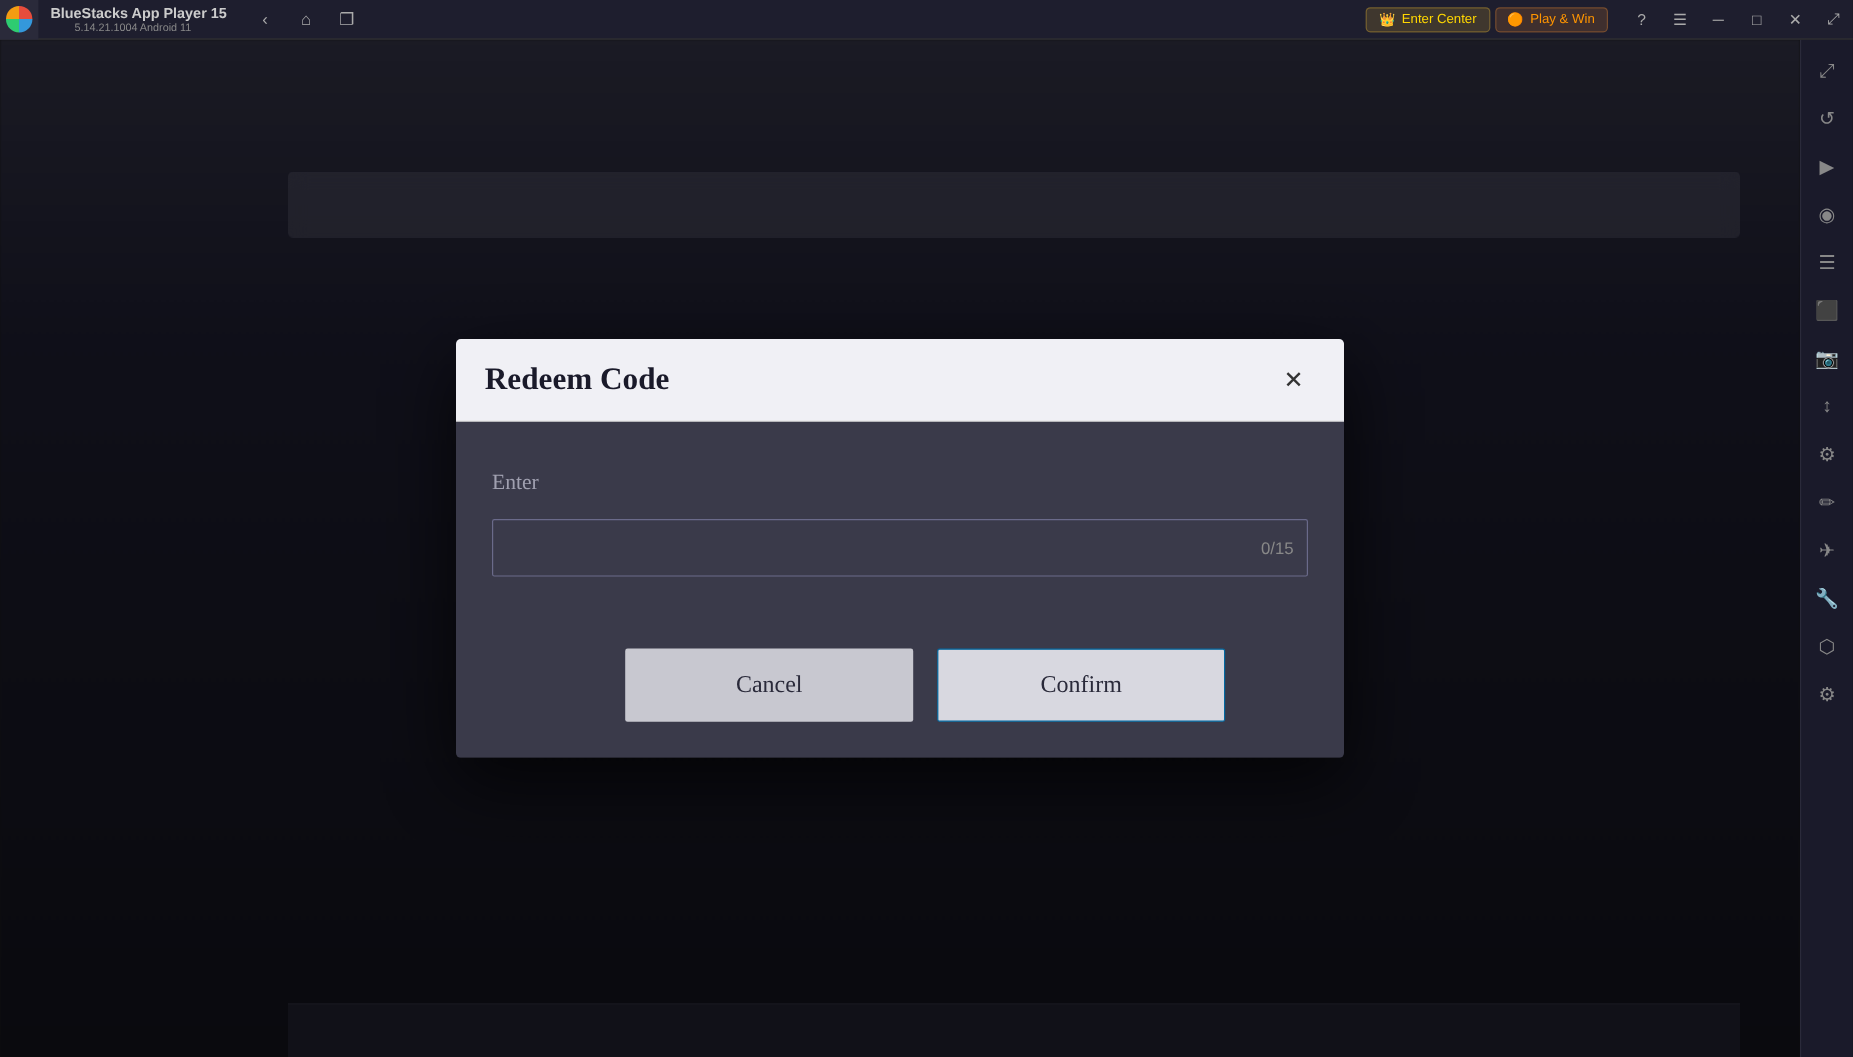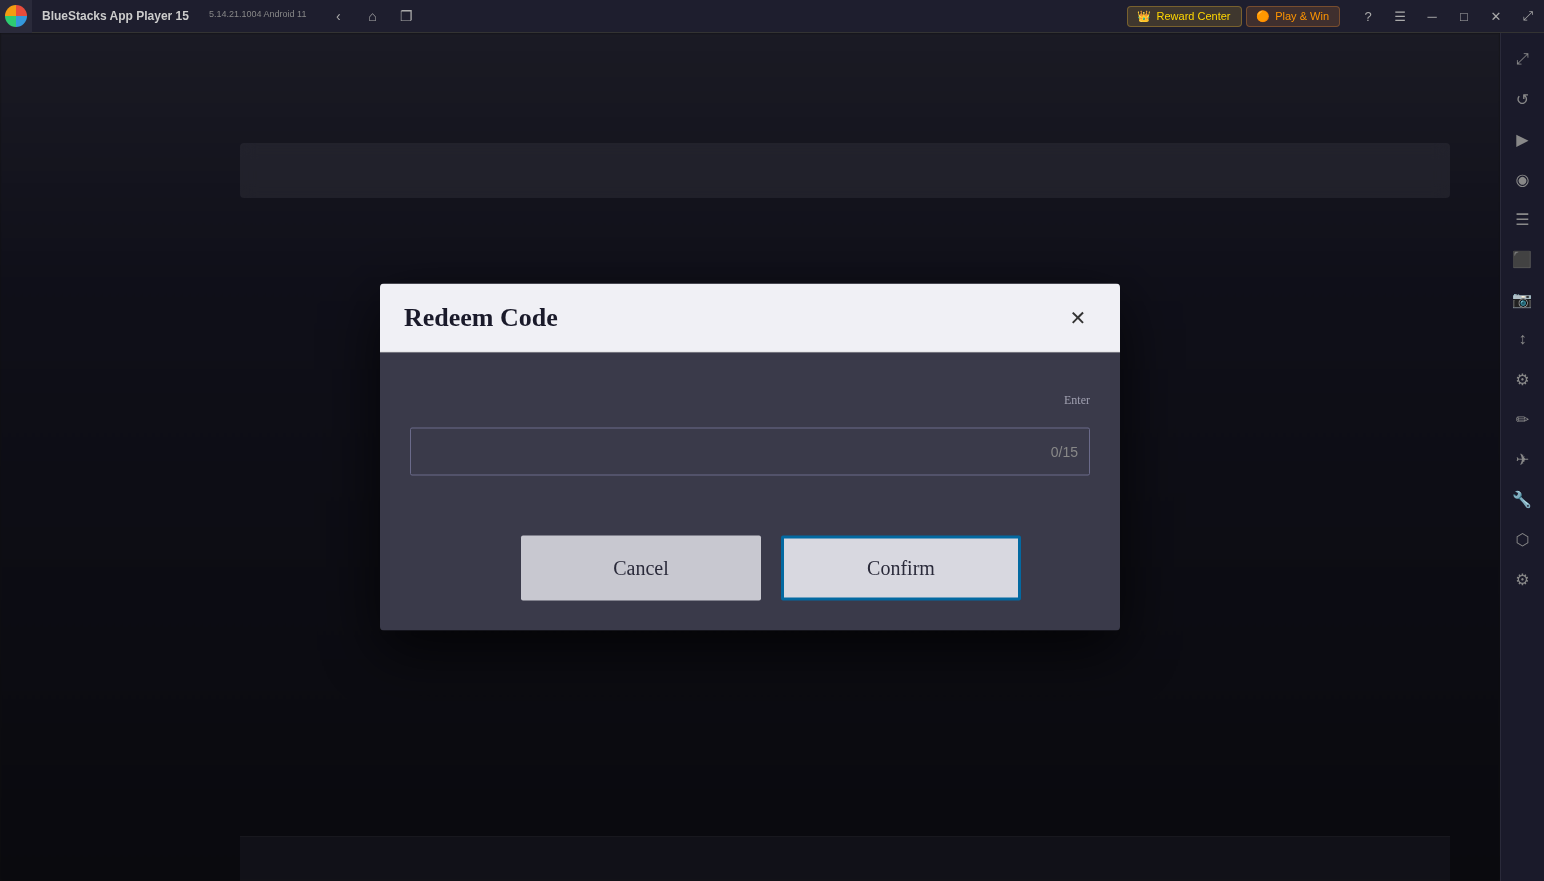--- a/index.html
+++ b/index.html
@@ -39,21 +39,21 @@
 
     .bs-logo {
       width: 22px;
       height: 22px;
       border-radius: 50%;
       background: conic-gradient(#e74c3c 0deg 90deg, #3498db 90deg 180deg, #2ecc71 180deg 270deg, #f39c12 270deg 360deg);
     }
 
     .titlebar-appinfo {
       display: flex;
-      flex-direction: row;
+      flex-direction: column;
       justify-content: center;
       padding: 0 10px;
     }
 
     .titlebar-appname {
       font-size: 12px;
       font-weight: 600;
       color: #ccc;
     }
 
@@ -254,23 +254,23 @@
       font-weight: 300;
       border-radius: 4px;
     }
 
     .modal-body {
       background: #3a3a4a;
       padding: 40px 30px 30px;
     }
 
     .modal-enter-label {
-      text-align: right;
+      text-align: left;
       color: #a0a0b0;
-      font-size: 12px;
+      font-size: 18px;
       margin-bottom: 20px;
       font-family: Georgia, serif;
     }
 
     .modal-input-wrapper {
       position: relative;
       margin-bottom: 50px;
     }
 
     .modal-input {
@@ -314,21 +314,21 @@
       margin-left: 42px;
     }
 
     .btn-confirm {
       width: 240px;
       padding: 18px;
       background: #d8d8e0;
       color: #2a2a3a;
       font-size: 20px;
       font-family: Georgia, serif;
-      border: 3px solid #0369a1;
+      border: 1px solid #0369a1;
       cursor: pointer;
       border-radius: 2px;
       font-weight: 400;
     }
 
     
     .bottom-bar-blurred {
       position: absolute;
       bottom: 0;
       left: 240px;
@@ -352,21 +352,21 @@
   </div>
   <div class="titlebar-nav">
     <div class="titlebar-nav-btn">‹</div>
     <div class="titlebar-nav-btn">⌂</div>
     <div class="titlebar-nav-btn">❐</div>
   </div>
   <div class="titlebar-spacer"></div>
   <div class="titlebar-right">
     <div class="reward-center-btn">
       <span>👑</span>
-      <span>Reward Center</span>
+      <span>Enter Center</span>
     </div>
     <div class="play-win-btn">
       <span>🟠</span>
       <span>Play &amp; Win</span>
     </div>
     <div class="titlebar-win-controls">
       <div class="win-btn">?</div>
       <div class="win-btn">☰</div>
       <div class="win-btn">─</div>
       <div class="win-btn">□</div>

